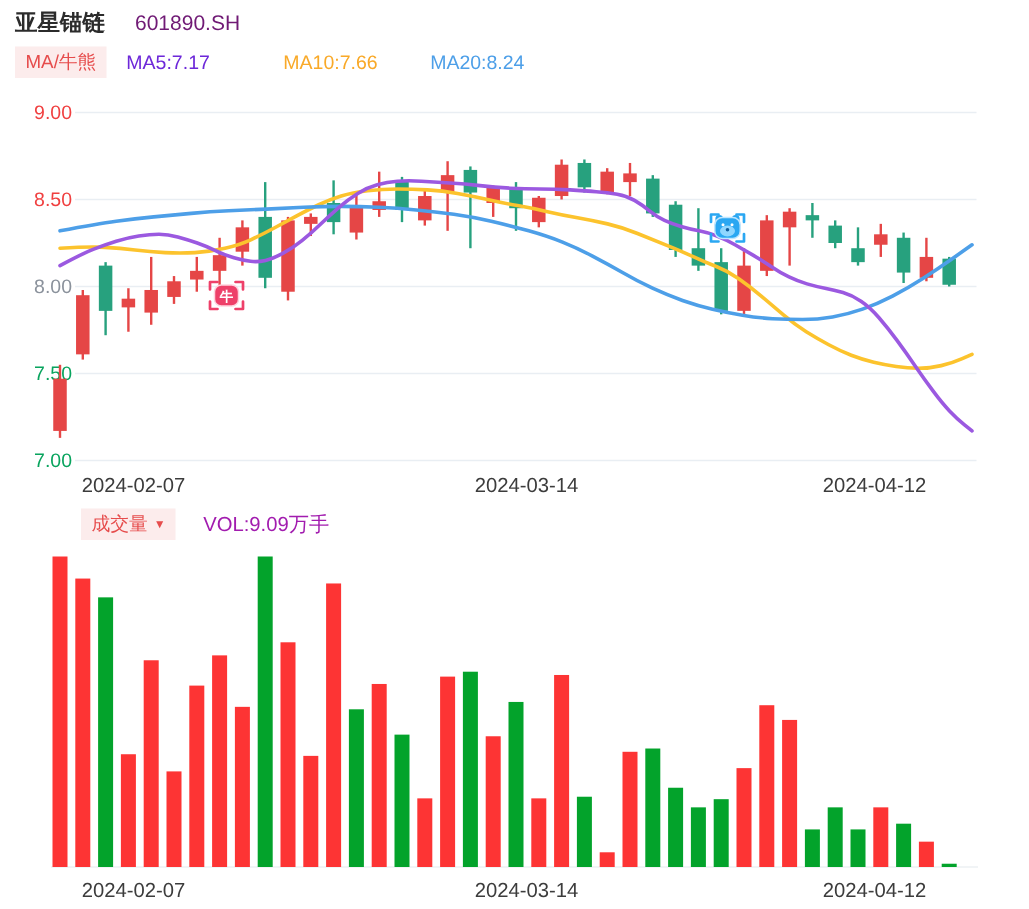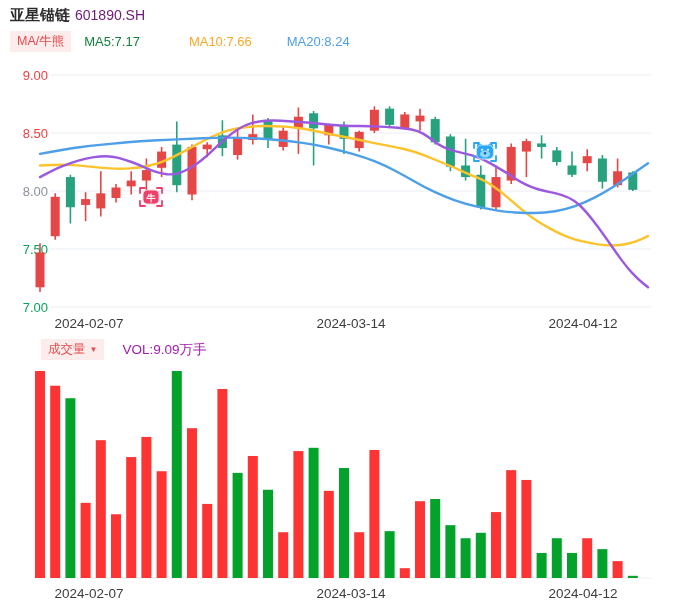--- a/index.html
+++ b/index.html
@@ -1,26 +1,26 @@
 <!DOCTYPE html>
 <html><head>
 <meta charset="utf-8">
 <style>
   html,body{margin:0;padding:0;background:#fff;}
   .app{
     position:relative;width:686px;height:606px;background:#ffffff;
     font-family:"Liberation Sans","DejaVu Sans",sans-serif;overflow:hidden;
   }
-  .header{position:absolute;left:10px;top:6px;display:flex;align-items:baseline;gap:5px;text-align:right;}
+  .header{position:absolute;left:10px;top:6px;display:flex;align-items:baseline;gap:20px;text-align:right;}
   .stock-title{font-size:15px;font-weight:bold;color:#2b2b2b;}
   .stock-code{font-size:14px;color:#701a75;}
   .legend{position:absolute;left:10px;top:31px;display:flex;align-items:center;gap:13px;font-size:13px;}
   .pill{background:#fcecec;color:#e64c4c;font-size:12.5px;padding:2px 7px;border-radius:0;cursor:pointer;display:inline-flex;align-items:center;gap:4px;}
-  .ma5{color:#15803d;} .ma10{color:#f9a928;margin-left:36px;} .ma20{color:#4d9fe8;padding-left:22px;}
-  .vol-header{position:absolute;left:41px;top:339px;display:flex;align-items:center;gap:18px;}
+  .ma5{color:#6d28d9;} .ma10{color:#f9a928;margin-left:36px;} .ma20{color:#4d9fe8;padding-left:22px;}
+  .vol-header{position:absolute;left:54px;top:339px;display:flex;align-items:center;gap:18px;}
   .vol-label{font-size:13.5px;color:#a21caf;}
   .tri{font-size:8px;color:#e64c4c;}
   #chart-svg{position:absolute;left:0;top:0;}
   #chart-svg text{font-family:"Liberation Sans","DejaVu Sans",sans-serif;}
 </style>
 </head>
 <body>
 
 <div class="app">
 

